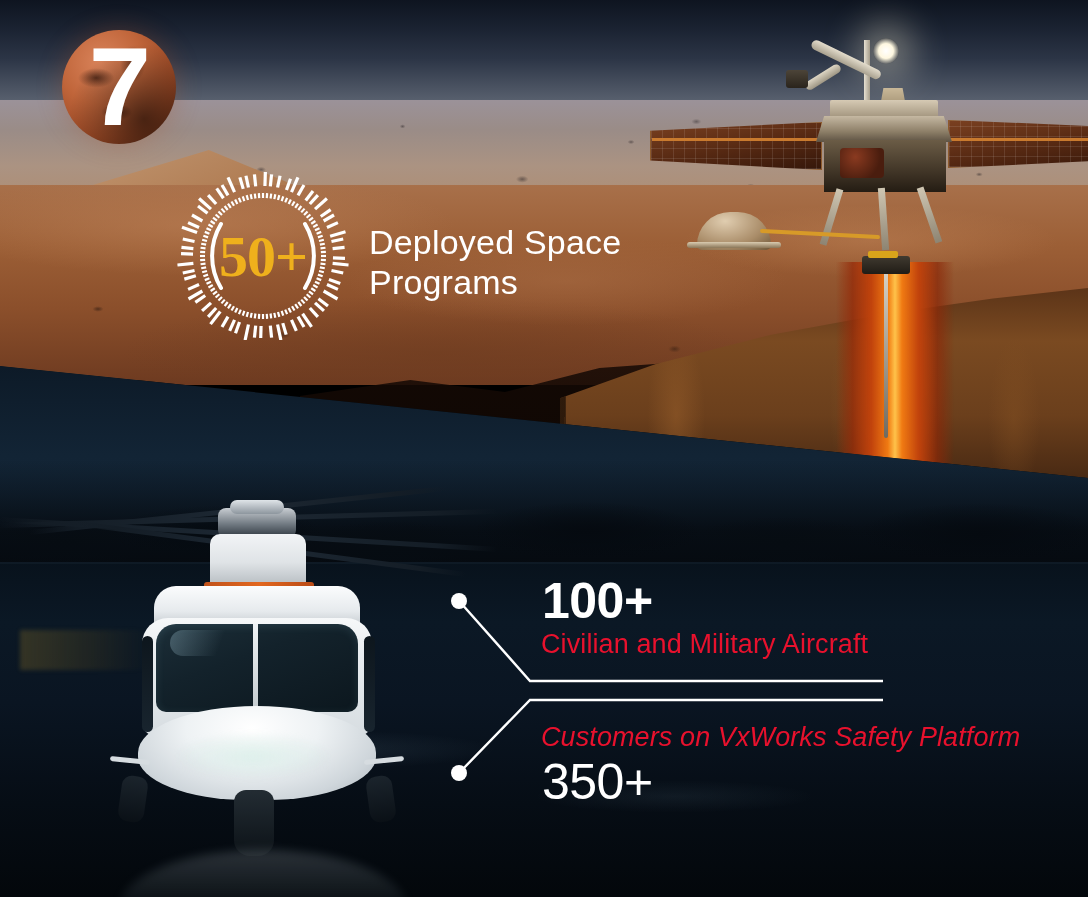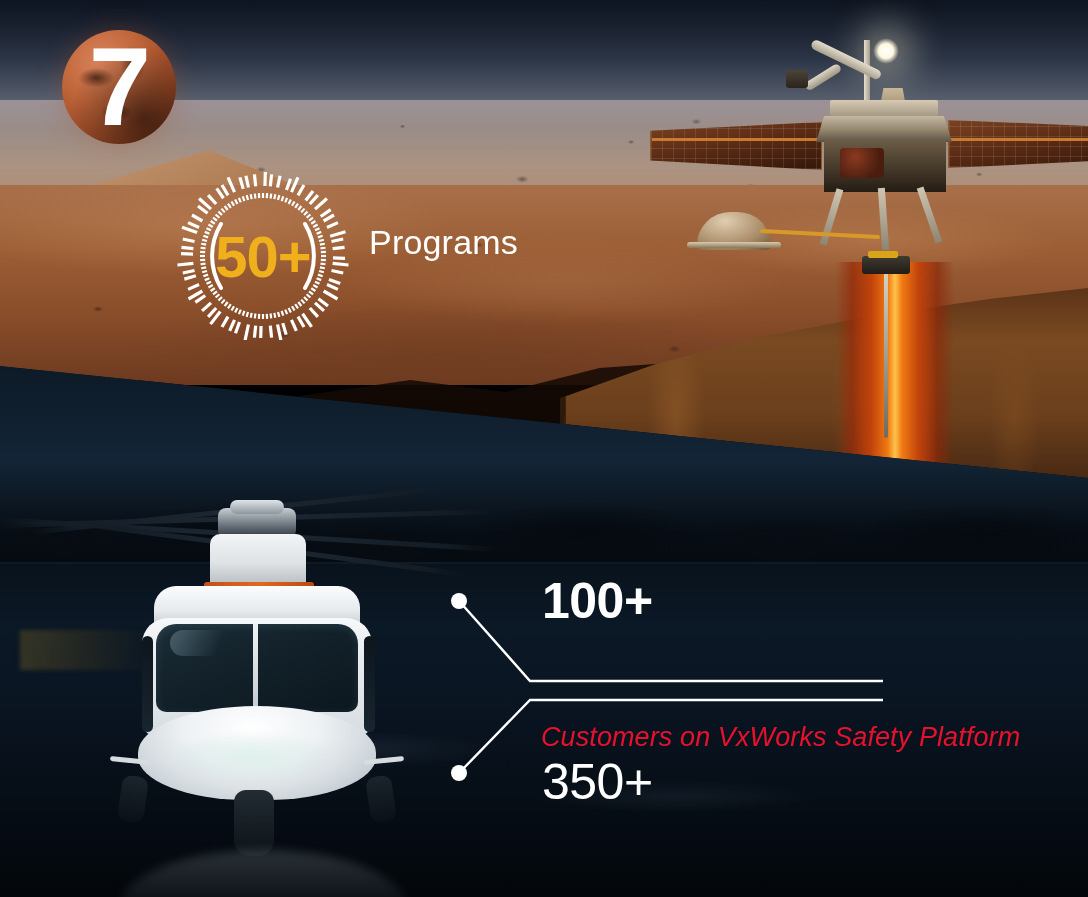--- a/index.html
+++ b/index.html
@@ -332,21 +332,21 @@
     display:flex;align-items:center;justify-content:center;
     font-size:112px;font-weight:700;color:#fff;line-height:1;
     letter-spacing:-2px;
   }
   .missions-label{
     position:absolute;left:200px;top:66px;
     font-size:41px;font-weight:400;color:#fff;letter-spacing:.2px;white-space:nowrap;
   }
 
   
-  .dial{position:absolute;left:163px;top:172px;width:200px;height:168px;}
+  .dial{position:absolute;left:163px;top:172px;width:200px;height:168px;font-family:Liberation Serif, serif;}
   .dial svg{position:absolute;left:0;top:0;}
   .dial-value{
     position:absolute;left:0;top:0;width:200px;height:168px;
     display:flex;align-items:center;justify-content:center;
     font-size:58px;font-weight:700;color:#EFB01C;letter-spacing:-1px;
   }
   .deployed-label{
     position:absolute;left:369px;top:222px;
     font-size:34px;font-weight:400;color:#fff;line-height:1.18;letter-spacing:.2px;
   }
@@ -617,28 +617,30 @@
             <line x1="88.68" y1="27.11" x2="87.71" y2="22.21"></line>
             <line x1="92.43" y1="26.50" x2="91.78" y2="21.54"></line>
             <line x1="96.21" y1="26.12" x2="95.88" y2="21.13"></line>
           </g>
         <path d="M 58 52 A 62 62 0 0 0 58 116" fill="none" stroke="#ffffff" stroke-width="4" stroke-linecap="round"></path>
         <path d="M 142 52 A 62 62 0 0 1 142 116" fill="none" stroke="#ffffff" stroke-width="4" stroke-linecap="round"></path>
       </svg>
       <div class="dial-value">50+</div>
     </div>
     <div class="deployed-label">
+      <div>Deployed Space</div>
       <div>Programs</div>
     </div>
 
     <svg class="callout-svg" aria-hidden="true">
       <polyline points="460,602 530,681 883,681" fill="none" stroke="#ffffff" stroke-width="2.4"></polyline>
       <polyline points="460,772 530,700 883,700" fill="none" stroke="#ffffff" stroke-width="2.4"></polyline>
       <circle cx="459" cy="601" r="8" fill="#ffffff"></circle>
       <circle cx="459" cy="773" r="8" fill="#ffffff"></circle>
     </svg>
 
     <div class="stat-100-num">100+</div>
+    <div class="stat-100-lbl">Civilian and Military Aircraft</div>
 
     <div class="stat-350-lbl">Customers on VxWorks Safety Platform</div>
     <div class="stat-350-num">350+</div>
   </div>
 </div>
 
 </body></html>

